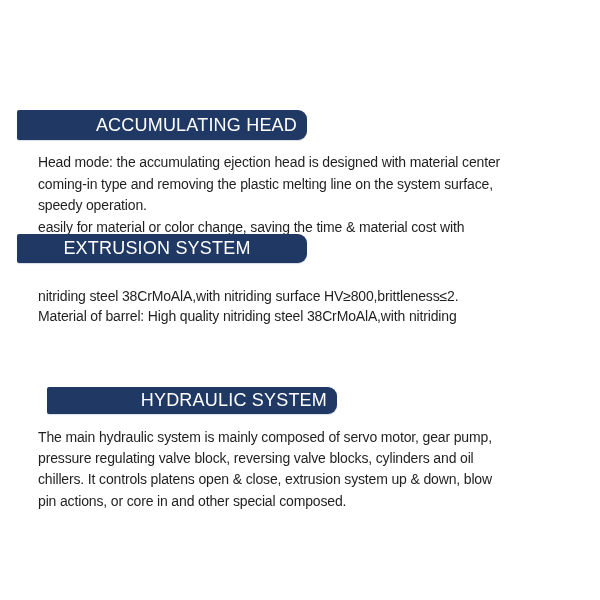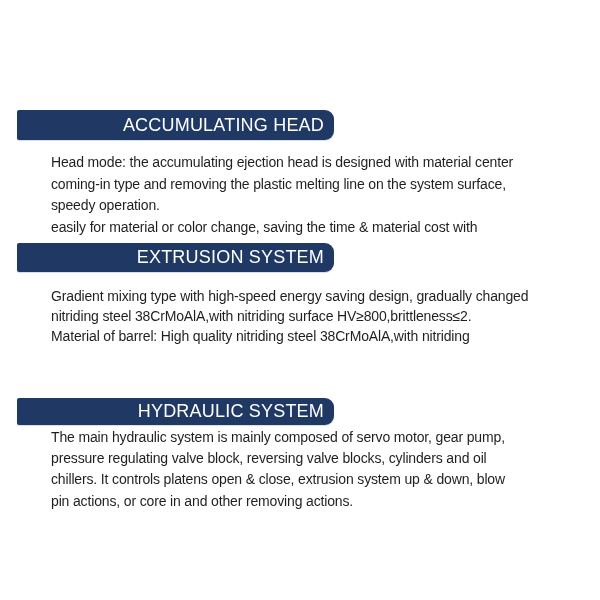--- a/index.html
+++ b/index.html
@@ -16,21 +16,21 @@
     position: relative;
     width: 600px;
     height: 600px;
     background: var(--page-bg);
     overflow: hidden;
   }
 
   .banner {
     position: absolute;
     left: 17px;
-    width: 317px;
+    width: 290px;
     height: 30px;
     background: var(--banner-bg);
     border-radius: 2px 9px 9px 2px;
     display: flex;
     align-items: center;
     justify-content: flex-end;
     padding-right: 10px;
     box-shadow: 0 1px 1px rgba(31, 56, 100, 0.18);
   }
   .banner .title {
@@ -41,29 +41,29 @@
   }
 
   .para {
     position: absolute;
     left: 38px;
     width: 540px;
     color: var(--body-text);
     font-size: 14px;
     letter-spacing: -0.15px;
   }
-  .para .line { white-space: nowrap; margin-left: 13px; }
+  .para .line { white-space: nowrap; }
 
   #banner-1 { top: 110px; }
   #para-1   { top: 152px; line-height: 21.7px; }
 
-  #banner-2 { top: 243px; height: 29px; }
+  #banner-2 { top: 234px; height: 29px; justify-content: center; }
   #para-2   { top: 286px; line-height: 20px; }
 
-  #banner-3 { top: 398px; height: 27px; }
+  #banner-3 { top: 387px; height: 27px; margin-left: 30px; }
   #para-3   { top: 427px; line-height: 21.2px; }
 </style>
 </head>
 <body>
 
 <div class="slide">
 
   <div class="banner" id="banner-1">
     <span class="title">ACCUMULATING HEAD</span>
   </div>
@@ -71,28 +71,27 @@
     <div class="line">Head mode: the accumulating ejection head is designed with material center</div>
     <div class="line">coming-in type and removing the plastic melting line on the system surface,</div>
     <div class="line">speedy operation.</div>
     <div class="line">easily for material or color change, saving the time &amp; material cost with</div>
   </div>
 
   <div class="banner" id="banner-2">
     <span class="title">EXTRUSION SYSTEM</span>
   </div>
   <div class="para" id="para-2">
-    <div class="line">Gradient mixing type with high-speed energy saving design, gradually changed</div>
     <div class="line">nitriding steel 38CrMoAlA,with nitriding surface HV≥800,brittleness≤2.</div>
     <div class="line">Material of barrel: High quality nitriding steel 38CrMoAlA,with nitriding</div>
   </div>
 
   <div class="banner" id="banner-3">
     <span class="title">HYDRAULIC SYSTEM</span>
   </div>
   <div class="para" id="para-3">
     <div class="line">The main hydraulic system is mainly composed of servo motor, gear pump,</div>
     <div class="line">pressure regulating valve block, reversing valve blocks, cylinders and oil</div>
     <div class="line">chillers. It controls platens open &amp; close, extrusion system up &amp; down, blow</div>
-    <div class="line">pin actions, or core in and other removing actions.</div>
+    <div class="line">pin actions, or core in and other special composed.</div>
   </div>
 
 </div>
 
 </body></html>

